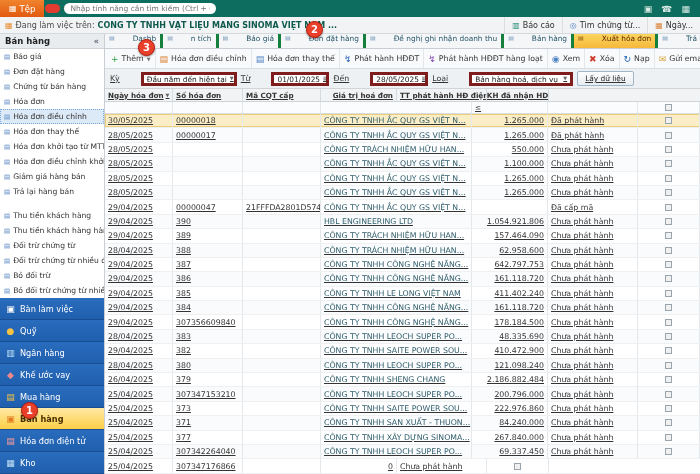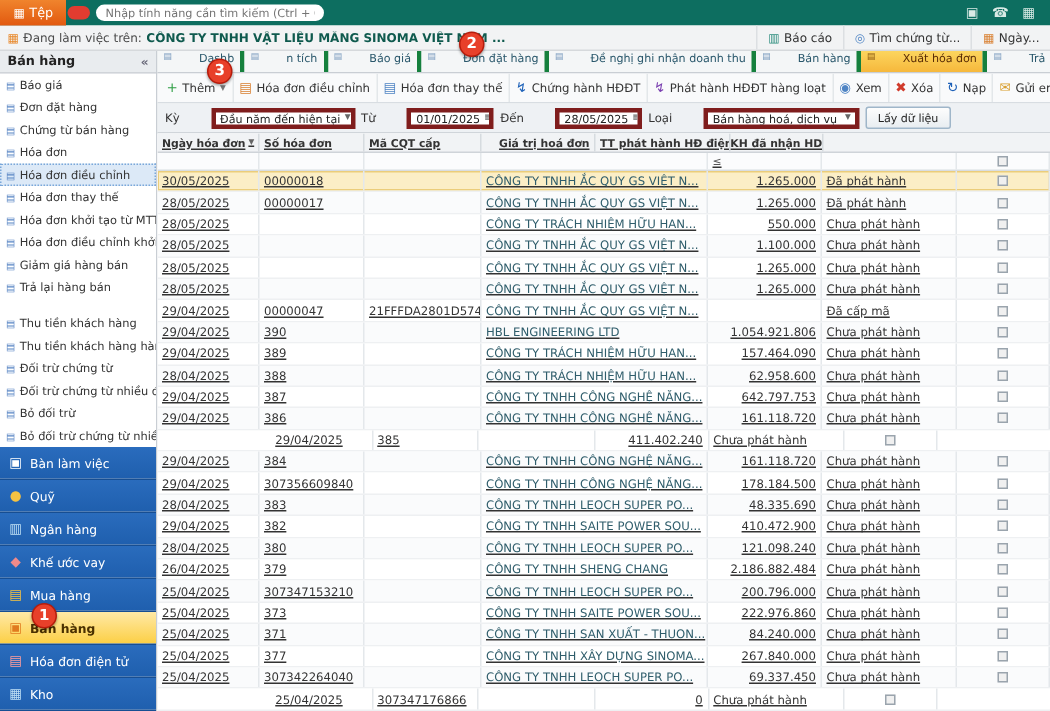--- a/index.html
+++ b/index.html
@@ -63,21 +63,21 @@
   .tab.active .tab-ic{color:#8a5a12;}
 
   .toolbar{height:20px;flex:none;background:#f9fafb;border-bottom:1px solid #d8dde2;
            display:flex;align-items:center;overflow:hidden;padding:0 2px;}
   .tbtn{display:flex;align-items:center;gap:3px;padding:0 4px;height:20px;font-size:7.8px;
         color:#333;border-right:1px solid #e3e7ea;white-space:nowrap;}
   .tbtn .ic{font-size:9px;}
   .tbtn .dd{font-size:5px;color:#777;}
 
   .filterbar{height:20px;flex:none;background:#eef1f4;border-bottom:1px solid #d0d5da;
-             display:flex;align-items:center;gap:4px;padding:0 5px;font-size:7.8px;color:#333;}
+             display:flex;align-items:center;gap:4px;padding:0 5px;font-size:7.8px;color:#333;text-decoration:underline;}
   .select{background:#fff;border:3px solid #7f1d1d;height:14px;display:flex;align-items:flex-start;
           justify-content:space-between;padding:0 3px;font-size:7.4px;color:#222;
           white-space:nowrap;overflow:hidden;margin-left:17px;}
   .select .arr{font-size:5px;color:#666;margin-left:3px;flex:none;}
   .w-period{width:96px;} .w-date{width:58px;} .w-type{width:104px;}
   .apply-btn{height:15px;border:1px solid #9fb6c9;border-radius:2px;padding:0 7px;font-size:7.4px;
              background:linear-gradient(#fdfdfd,#e8edf1);display:flex;align-items:center;color:#222;}
 
   
   .grid{flex:1;display:flex;flex-direction:column;overflow:hidden;background:#fff;text-decoration:underline;}
@@ -87,21 +87,21 @@
   .c5{width:90px}.c6{width:62px;justify-content:center}
   .ghead{display:flex;height:13px;flex:none;background:#f1f3f5;border-bottom:1px solid #cfd4d9;
          font-size:7.2px;font-weight:bold;color:#333;}
   .ghcell{border-right:1px solid #d6dbdf;}
   .sort{font-size:5px;color:#666;margin-left:2px;}
   .gfilter{display:flex;height:12px;flex:none;background:#fbfcfd;border-bottom:1px solid #d8dde2;
            font-size:7.2px;color:#555;}
   .fcell.c4{justify-content:flex-start;}
   .cb{width:7px;height:7px;border:1px solid #9aa4ad;background:#f0f0f0;display:inline-block;}
   .gbody{flex:1;overflow:hidden;}
-  .grow{display:flex;height:14.4px;border-bottom:1px solid #eef0f2;font-size:7.8px;background:#fff;justify-content:center;}
+  .grow{display:flex;height:14.4px;border-bottom:1px solid #eef0f2;font-size:7.8px;background:#fff;}
   .grow:nth-child(even){background:#fafbfc;}
   .grow.selected{background:#fbeec6;box-shadow:inset 0 0 0 1px #ebcd7a;}
   .grow .c3{color:#2f5d6b;}
 
   
   .badge{position:absolute;width:17px;height:17px;border-radius:50%;background:#e8402a;
          border:1px solid #b71c0c;color:#fff;font-weight:bold;font-size:10px;
          display:flex;align-items:center;justify-content:center;z-index:50;
          box-shadow:0 1px 2px rgba(0,0,0,.4);}
   .badge-1{left:21px;top:402px;}
@@ -303,21 +303,21 @@
     <span>Hóa đơn điều chỉnh</span>
 
   </div>
           <div class="tbtn">
     <span class="ic" style="color: rgb(79, 132, 196);">▤</span>
     <span>Hóa đơn thay thế</span>
 
   </div>
           <div class="tbtn">
     <span class="ic" style="color: rgb(29, 97, 184);">↯</span>
-    <span>Chứng hành HĐĐT</span>
+    <span>Phát hành HĐĐT</span>
 
   </div>
           <div class="tbtn">
     <span class="ic" style="color: rgb(122, 63, 176);">↯</span>
     <span>Phát hành HĐĐT hàng loạt</span>
 
   </div>
           <div class="tbtn">
     <span class="ic" style="color: rgb(79, 132, 196);">◉</span>
     <span>Xem</span>
@@ -536,20 +536,21 @@
     <div class="gcell c4">161.118.720</div>
     <div class="gcell c5">Chưa phát hành</div>
     <div class="gcell c6">
       <span class="cb"></span>
     </div>
   </div>
             <div class="grow">
     <div class="gcell c0">29/04/2025</div>
     <div class="gcell c1">385</div>
     <div class="gcell c2"></div>
+    <div class="gcell c3">CÔNG TY TNHH LE LONG VIỆT NAM</div>
     <div class="gcell c4">411.402.240</div>
     <div class="gcell c5">Chưa phát hành</div>
     <div class="gcell c6">
       <span class="cb"></span>
     </div>
   </div>
             <div class="grow">
     <div class="gcell c0">29/04/2025</div>
     <div class="gcell c1">384</div>
     <div class="gcell c2"></div>

